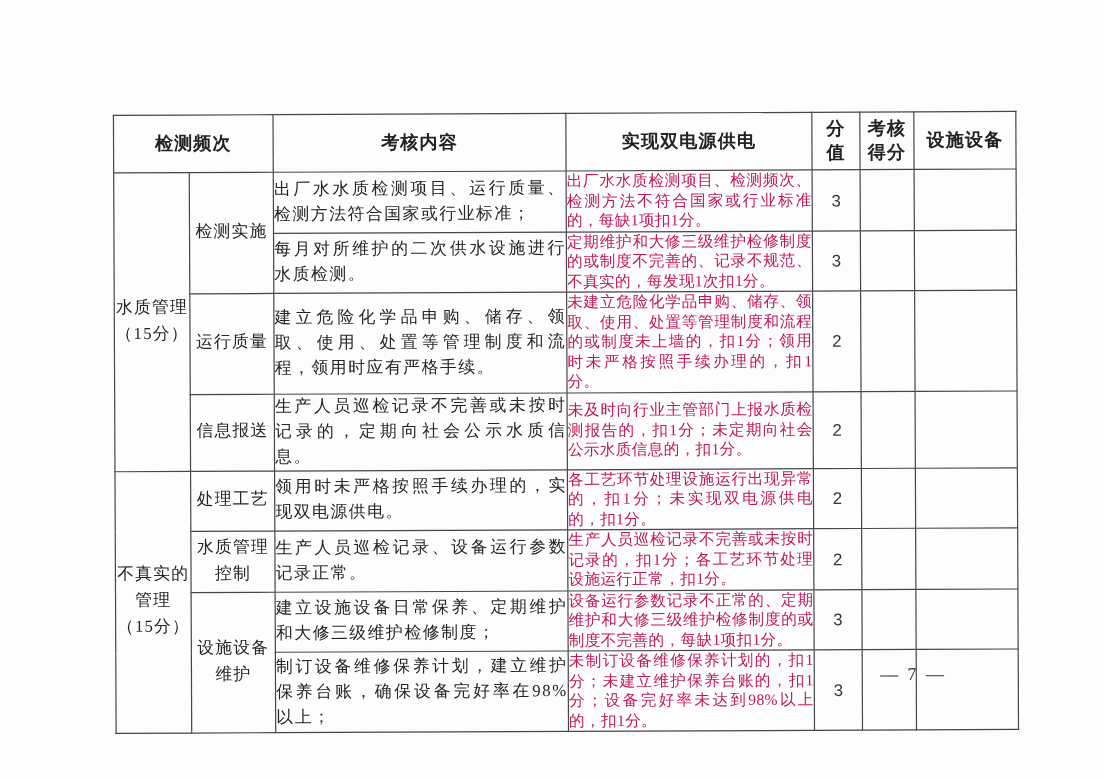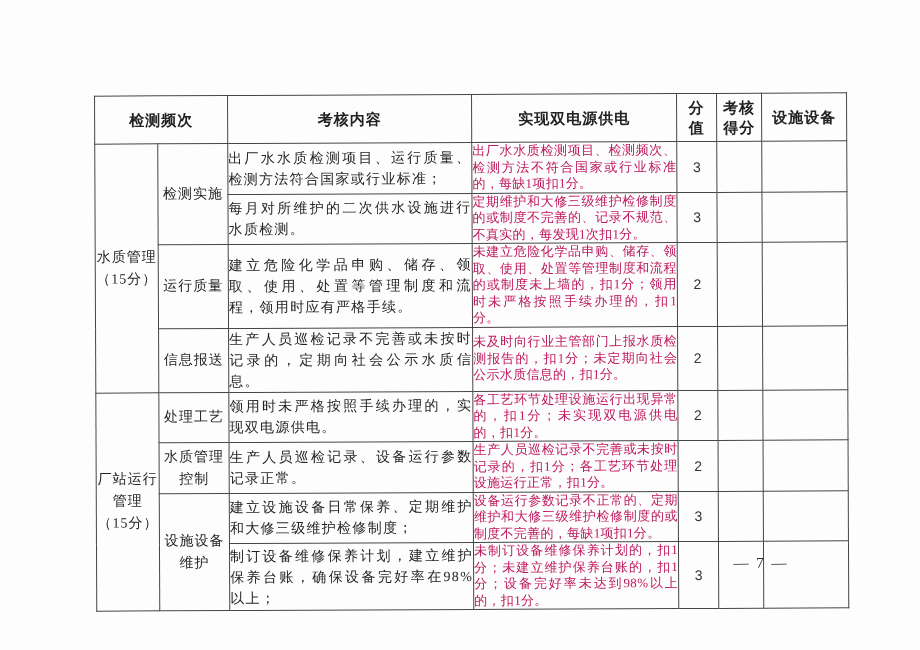--- a/index.html
+++ b/index.html
@@ -147,21 +147,21 @@
       <tr style="height:45px">
         <td class="cell-sub">信息报送</td>
         <td class="cell-content">生产人员巡检记录不完善或未按时记录的，定期向社会公示水质信息。</td>
         <td class="cell-standard">未及时向行业主管部门上报水质检测报告的，扣1分；未定期向社会公示水质信息的，扣1分。</td>
         <td class="cell-score">2</td>
         <td class="cell-empty"></td>
         <td class="cell-empty"></td>
       </tr>
 
       <tr style="height:47px">
-        <td rowspan="4" class="cell-group">厂站运行
+        <td rowspan="4" class="cell-group">不真实的
 管理
 （15分）</td>
         <td class="cell-sub">处理工艺</td>
         <td class="cell-content">领用时未严格按照手续办理的，实现双电源供电。</td>
         <td class="cell-standard">各工艺环节处理设施运行出现异常的，扣1分；未实现双电源供电的，扣1分。</td>
         <td class="cell-score">2</td>
         <td class="cell-empty"></td>
         <td class="cell-empty"></td>
       </tr>
 

